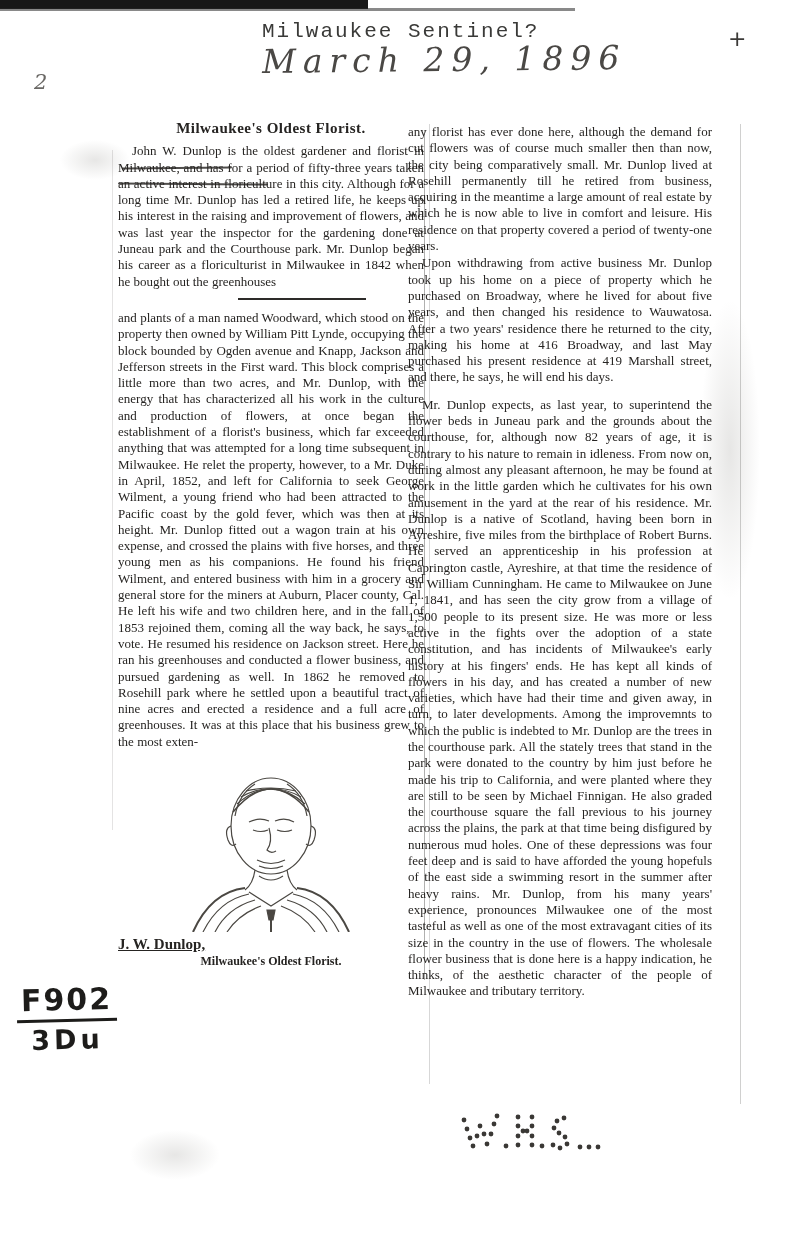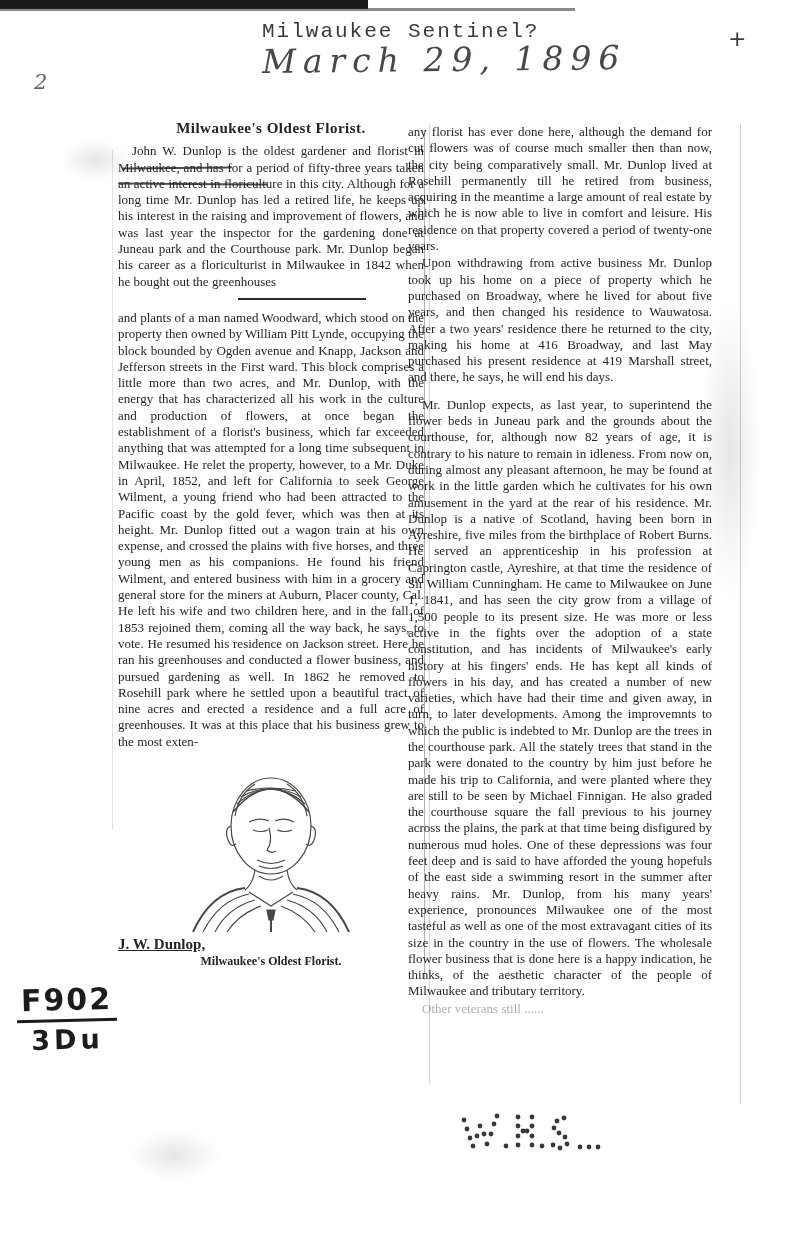--- a/index.html
+++ b/index.html
@@ -142,21 +142,20 @@
 
     <p class="caption-name">J. W. Dunlop,</p>
     <p class="caption-title">Milwaukee's Oldest Florist.</p>
   </div>
 
   <div class="col right-col">
     <p>any florist has ever done here, although the demand for cut flowers was of course much smaller then than now, the city being comparatively small.  Mr. Dunlop lived at Rosehill permanently till he retired from business, acquiring in the meantime a large amount of real estate by which he is now able to live in comfort and leisure. His residence on that property covered a period of twenty-one years.</p>
     <p class="indent">Upon withdrawing from active business Mr. Dunlop took up his home on a piece of property which he purchased on Broadway, where he lived for about five years, and then changed his residence to Wauwatosa.  After a two years' residence there he returned to the city, making his home at 416 Broadway, and last May purchased his present residence at 419 Marshall street, and there, he says, he will end his days.</p>
     <p style="height:10px;margin:0;"></p>
     <p class="indent">Mr. Dunlop expects, as last year, to superintend the flower beds in Juneau park and the grounds about the courthouse, for, although now 82 years of age, it is contrary to his nature to remain in idleness. From now on, during almost any pleasant afternoon, he may be found at work in the little garden which he cultivates for his own amusement in the yard at the rear of his residence.  Mr. Dunlop is a native of Scotland, having been born in Ayreshire, five miles from the birthplace of Robert Burns.  He served an apprenticeship in his profession at Caprington castle, Ayreshire, at that time the residence of Sir William Cunningham.  He came to Milwaukee on June 1, 1841, and has seen the city grow from a village of 1,500 people to its present size.  He was more or less active in the fights over the adoption of a state constitution, and has incidents of Milwaukee's early history at his fingers' ends.  He has kept all kinds of flowers in his day, and has created a number of new varieties, which have had their time and given away, in turn, to later developments.  Among the improvemnts to which the public is indebted to Mr. Dunlop are the trees in the courthouse park.  All the stately trees that stand in the park were donated to the country by him just before he made his trip to California, and were planted where they are still to be seen by Michael Finnigan.  He also graded the courthouse square the fall previous to his journey across the plains, the park at that time being disfigured by numerous mud holes. One of these depressions was four feet deep and is said to have afforded the young hopefuls of the east side a swimming resort in the summer after heavy rains.  Mr. Dunlop, from his many years' experience, pronounces Milwaukee one of the most tasteful as well as one of the most extravagant cities of its size in the country in the use of flowers.  The wholesale flower business that is done here is a happy indication, he thinks, of the aesthetic character of the people of Milwaukee and tributary territory.</p>
-    <p class="indent faded-line">Other veterans still ......</p>
   </div>
 
   <svg class="stamp" width="165" height="55" viewBox="0 0 165 55">
     <g fill="#3a3835">
 
       <circle cx="6" cy="8" r="2.4"></circle>
         <circle cx="9" cy="17" r="2.4"></circle>
         <circle cx="12" cy="26" r="2.4"></circle>
       <circle cx="15" cy="34" r="2.4"></circle>
         <circle cx="19" cy="24" r="2.4"></circle>

